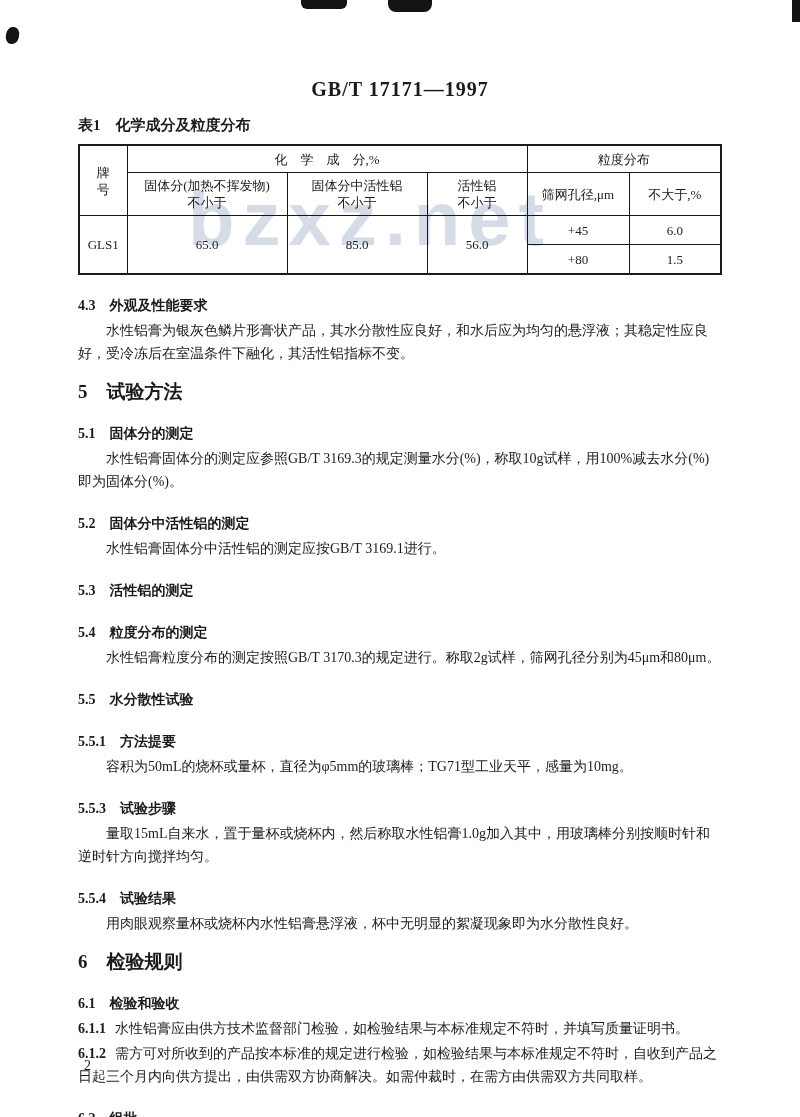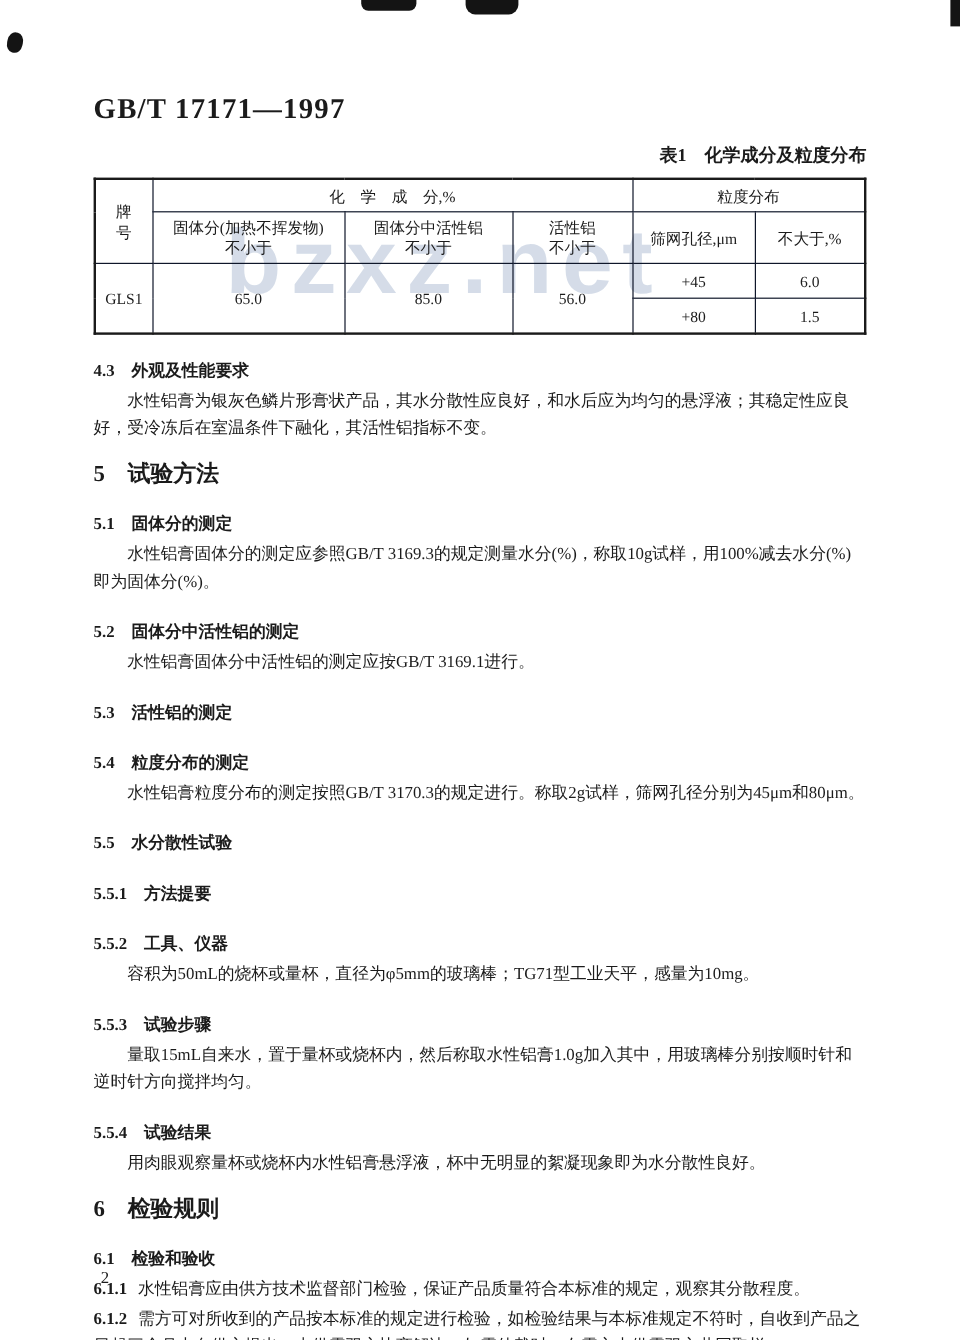--- a/index.html
+++ b/index.html
@@ -16,25 +16,25 @@
   .a4 { right:0; top:0; width:8px; height:22px; }
   
   .watermark {
     position:absolute; left:188px; top:134px; z-index:0;
     font-family:"Liberation Sans","DejaVu Sans",sans-serif;
     font-size:76px; font-weight:bold; letter-spacing:8px;
     color:#b3c1d6; opacity:0.55; user-select:none;margin-top:41px;
   }
   .page { position:absolute; left:78px; top:0; width:644px; z-index:1; }
   .doc-header {
-    margin-top:78px; 
-    font-size:24px; font-weight:bold; letter-spacing:1px;
+    margin-top:78px; text-align:center;
+    font-size:20px; font-weight:bold; letter-spacing:1px;
   }
   .table-title {
-    margin-top:15px; text-align:right;
+    margin-top:15px; text-align:left;
     font-size:15px; font-weight:bold;
   }
   table.spec {
     margin-top:9px; border-collapse:collapse; table-layout:fixed;
     width:644px; border:2px solid #1a1a1a; background:transparent;
   }
   table.spec td {
     border:1px solid #0f172a; text-align:center; vertical-align:middle;
     font-size:13px; line-height:17px; padding:2px 3px; overflow:hidden;
   }
@@ -122,29 +122,28 @@
       <div class="block h1">5　试验方法</div>
       <div class="block h2">5.1　固体分的测定</div>
       <div class="block p">水性铝膏固体分的测定应参照GB/T 3169.3的规定测量水分(%)，称取10g试样，用100%减去水分(%)即为固体分(%)。</div>
       <div class="block h2">5.2　固体分中活性铝的测定</div>
       <div class="block p">水性铝膏固体分中活性铝的测定应按GB/T 3169.1进行。</div>
       <div class="block h2">5.3　活性铝的测定</div>
       <div class="block h2">5.4　粒度分布的测定</div>
       <div class="block p">水性铝膏粒度分布的测定按照GB/T 3170.3的规定进行。称取2g试样，筛网孔径分别为45μm和80μm。</div>
       <div class="block h2">5.5　水分散性试验</div>
       <div class="block h2">5.5.1　方法提要</div>
-      <div class="block h2">5.5.2　工具、仪器</div>
       <div class="block p">容积为50mL的烧杯或量杯，直径为φ5mm的玻璃棒；TG71型工业天平，感量为10mg。</div>
       <div class="block h2">5.5.3　试验步骤</div>
       <div class="block p">量取15mL自来水，置于量杯或烧杯内，然后称取水性铝膏1.0g加入其中，用玻璃棒分别按顺时针和逆时针方向搅拌均匀。</div>
       <div class="block h2">5.5.4　试验结果</div>
       <div class="block p">用肉眼观察量杯或烧杯内水性铝膏悬浮液，杯中无明显的絮凝现象即为水分散性良好。</div>
       <div class="block h1">6　检验规则</div>
       <div class="block h2">6.1　检验和验收</div>
-      <div class="block np"><span class="num">6.1.1</span><span>水性铝膏应由供方技术监督部门检验，保证产品质量符合本标准的规定，观察其分散程度。</span></div>
+      <div class="block np"><span class="num">6.1.1</span><span>水性铝膏应由供方技术监督部门检验，如检验结果与本标准规定不符时，并填写质量证明书。</span></div>
       <div class="block np"><span class="num">6.1.2</span><span>需方可对所收到的产品按本标准的规定进行检验，如检验结果与本标准规定不符时，自收到产品之日起三个月内向供方提出，由供需双方协商解决。如需仲裁时，在需方由供需双方共同取样。</span></div>
       <div class="block h2">6.2　组批</div>
       <div class="block h2">6.3　检验项目</div>
     </main>
 
 </div>
 
 <div class="page-number">2</div>
 
 </body></html>

